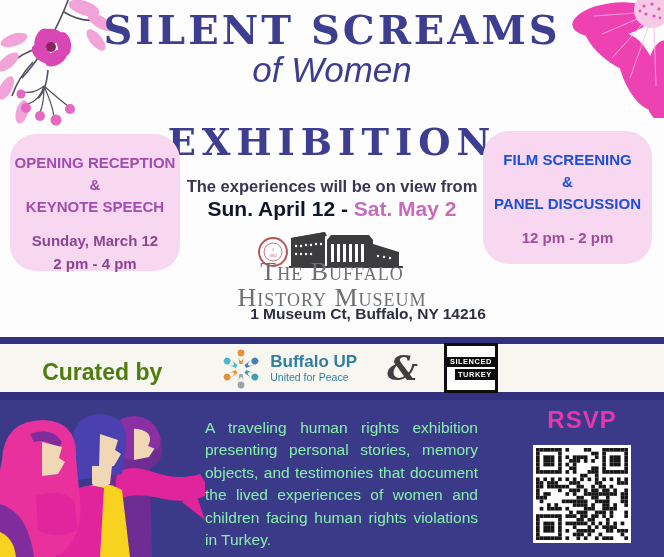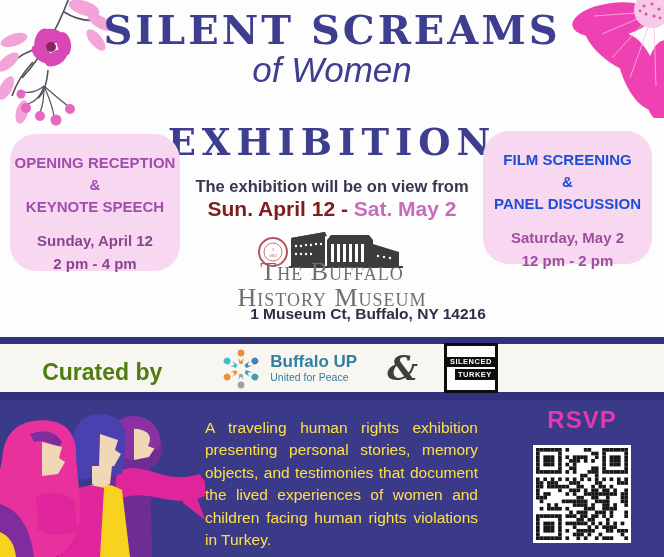--- a/index.html
+++ b/index.html
@@ -40,21 +40,21 @@
   .event-box.right .box-when{color:#9d4d9e;}
   
   .view-intro{
     position:absolute;top:177px;left:0;width:100%;text-align:center;
     font-weight:700;font-size:16.5px;color:#3a3550;
   }
   .view-dates{
     position:absolute;top:197px;left:0;width:100%;text-align:center;
     font-weight:700;font-size:21px;
   }
-  .view-dates .d1{color:#7f1d1d;}
+  .view-dates .d1{color:#0f172a;}
   .view-dates .d2{color:#c96bbd;}
   
   .museum-art{position:absolute;top:226px;left:50%;transform:translateX(-50%);}
   .museum-name{
     position:absolute;top:259px;left:0;width:100%;text-align:center;
     font-family:"Liberation Serif",serif;font-variant:small-caps;
     font-size:26px;line-height:0.85;letter-spacing:1px;color:#6f6f6f;
   }
   .museum-name div{padding:2px 0;}
   .museum-address{
@@ -83,21 +83,21 @@
   }
   .st-logo span{
     background:#0d0d0d;color:#fff;font-weight:700;font-size:7.5px;
     letter-spacing:.5px;padding:1.5px 3px;line-height:1;
   }
   
   .bottom{position:absolute;top:400px;left:0;width:100%;height:157px;background:#3b3a88;}
   .women-art{position:absolute;left:0;bottom:0;}
   .description{
     position:absolute;left:205px;top:17px;width:273px;
-    color:#fde047;font-size:15.5px;line-height:1.45;text-align:justify;
+    color:#86efac;font-size:15.5px;line-height:1.45;text-align:justify;
   }
   .rsvp-col{position:absolute;left:527px;top:6px;width:110px;text-align:center;}
   .rsvp-link{
     display:inline-block;font-weight:700;font-size:24px;letter-spacing:1px;
     color:#e637ae;text-underline-offset:4px;cursor:pointer;
   }
   .qr-box{
     width:92px;height:92px;background:#fff;margin:11px auto 0;
     padding:3px;box-sizing:content-box;
   }
@@ -178,38 +178,37 @@
   <div class="title2">of Women</div>
   <div class="title3">EXHIBITION</div>
 
   <div class="event-box left">
     <div class="box-heading">
       <div>OPENING RECEPTION</div>
       <div>&amp;</div>
       <div>KEYNOTE SPEECH</div>
     </div>
     <div class="box-when">
-      <div>Sunday, April 12</div>
+      <div>Sunday, March 12</div>
       <div>2 pm - 4 pm</div>
     </div>
   </div>
 
   <div class="event-box right">
     <div class="box-heading">
       <div>FILM SCREENING</div>
       <div>&amp;</div>
       <div>PANEL DISCUSSION</div>
     </div>
     <div class="box-when">
-      <div>Saturday, May 2</div>
       <div>12 pm - 2 pm</div>
     </div>
   </div>
 
-  <div class="view-intro">The exhibition will be on view from</div>
+  <div class="view-intro">The experiences will be on view from</div>
   <div class="view-dates">
     <span class="d1">Sun. April 12 -</span>
     <span class="d2">Sat. May 2</span>
   </div>
 
   <svg class="museum-art" width="170" height="44" viewBox="0 0 170 44">
     <g>
       <circle cx="26" cy="26" r="14" fill="none" stroke="#b5575a" stroke-width="2"></circle>
       <circle cx="26" cy="26" r="9" fill="none" stroke="#b5575a" stroke-width="0.8"></circle>
       <text x="26" y="25" font-size="5" fill="#b5575a" text-anchor="middle" font-family="Liberation Serif,serif">1</text>

